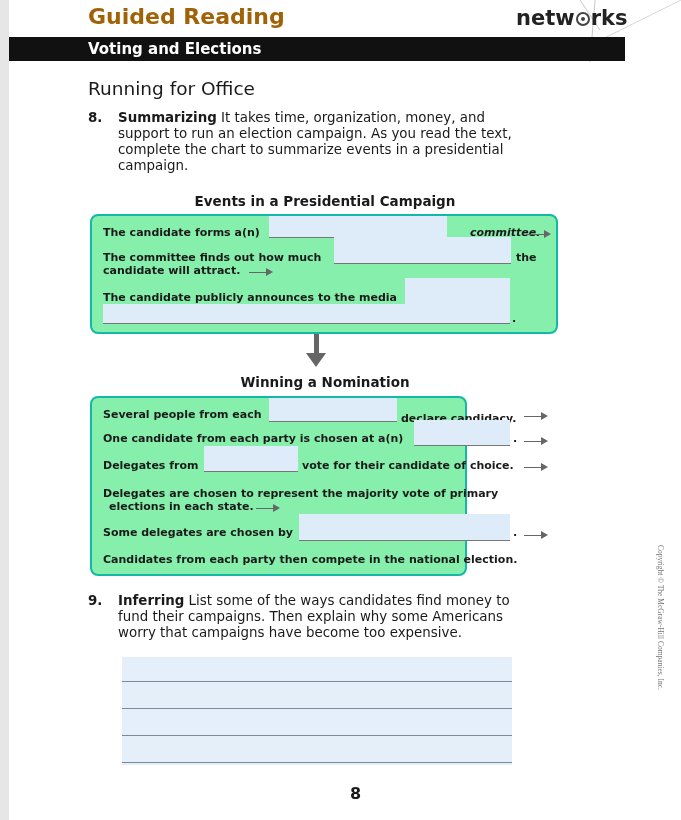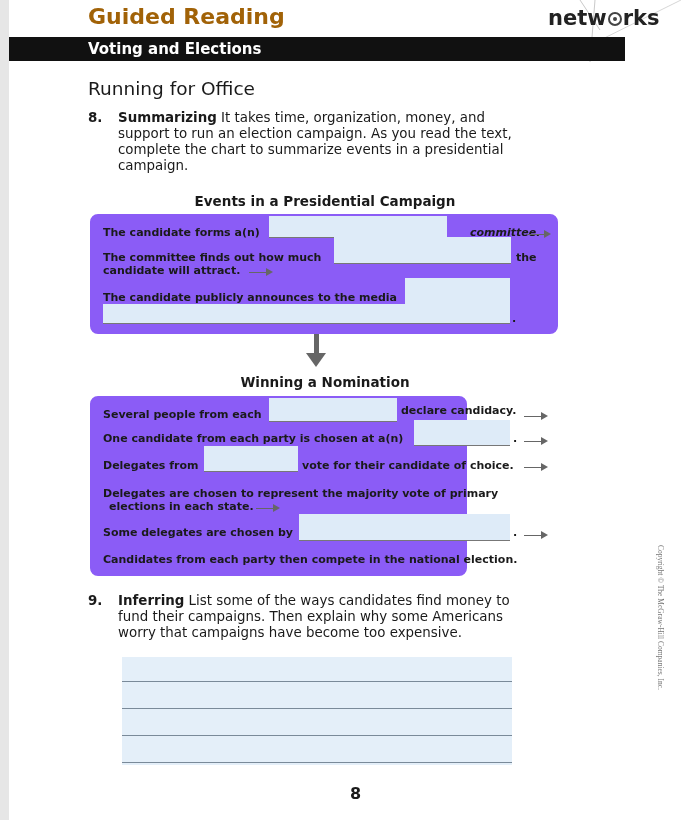--- a/index.html
+++ b/index.html
@@ -3,33 +3,33 @@
 <meta charset="utf-8">
 <style>
   html, body { margin: 0; padding: 0; }
   body {
     width: 681px; height: 820px; position: relative; overflow: hidden;
     background: #ffffff;
     font-family: "DejaVu Sans", sans-serif; color: #1a1a1a;
   }
   .left-strip { position: absolute; left: 0; top: 0; width: 9px; height: 820px; background: #e6e6e6; }
   .header-title { position: absolute; left: 88px; top: 4px; font-size: 22px; font-weight: bold; color: #a16207; letter-spacing: 0px; }
-  .brand { position: absolute; left: 516px; top: 6px; font-size: 21px; font-weight: bold; color: #222; margin-left: 32px; }
+  .brand { position: absolute; left: 516px; top: 6px; font-size: 21px; font-weight: bold; color: #222; }
   .brand .o { display: inline-block; width: 14px; height: 14px; border: 2px solid #444; border-radius: 50%; box-sizing: border-box; vertical-align: -1px; margin: 0 1px; position: relative; }
   .brand .o::after { content: ""; position: absolute; left: 3px; top: 3px; width: 4px; height: 4px; border-radius: 50%; background: #444; }
   .bar { position: absolute; left: 9px; top: 37px; width: 616px; height: 24px; background: #111; }
   .bar-label { position: absolute; left: 79px; top: 3px; color: #fff; font-size: 15px; font-weight: bold; }
   .deco-lines { position: absolute; left: 540px; top: 0; width: 141px; height: 62px; }
   .section-title { position: absolute; left: 88px; top: 78px; font-size: 18.5px; font-weight: normal; }
   .q { position: absolute; left: 88px; font-size: 13.4px; line-height: 16px; }
   .q .num { position: absolute; left: 0; top: 0; font-weight: bold; }
   .q .body { position: absolute; left: 30px; top: 0; width: 400px; }
   .q .body b { font-weight: bold; text-align: center; }
   .chart-title { position: absolute; font-size: 13.5px; font-weight: bold; text-align: center; }
-  .box { position: absolute; border: 2px solid #8b5cf6; border-radius: 8px; background: #8b5cf6; box-sizing: border-box; }
+  .box { position: absolute; border: 2px solid #14b8a6; border-radius: 8px; background: #86efac; box-sizing: border-box; }
   .line { position: absolute; font-size: 11px; font-weight: bold; white-space: nowrap; }
   .blank { position: absolute; background: #deebf8; border-bottom: 1.5px solid #777; box-sizing: border-box; }
   .arrow { position: absolute; width: 24px; height: 8px; }
   .arrow::before { content: ""; position: absolute; left: 0; top: 3.5px; width: 18px; height: 1.5px; background: #666; }
   .arrow::after { content: ""; position: absolute; left: 17px; top: 0; border-left: 7px solid #666; border-top: 4px solid transparent; border-bottom: 4px solid transparent; }
   .down-arrow { position: absolute; left: 306px; top: 334px; width: 20px; height: 34px; }
   .down-arrow .shaft { position: absolute; left: 7.5px; top: 0; width: 5px; height: 20px; background: #666; }
   .down-arrow .head { position: absolute; left: 0; top: 19px; border-top: 14px solid #666; border-left: 10px solid transparent; border-right: 10px solid transparent; }
   .answer-area { position: absolute; left: 122px; top: 657px; width: 390px; height: 108px; background: #e4eff9; }
   .answer-line { position: absolute; left: 0; width: 390px; height: 0; border-top: 1.5px solid #7a8a99; }
@@ -81,21 +81,21 @@
 
 <div class="down-arrow">
     <div class="shaft"></div>
     <div class="head"></div>
   </div>
 
 <div class="chart-title" style="left:90px;width:470px;top:374px;">Winning a Nomination</div>
 <div class="box" style="left:90px;top:396px;width:377px;height:180px;">
   <div class="line" style="left:11px;top:10px;">Several people from each</div>
   <div class="blank" style="left:177px;top:0px;width:128px;height:24px;"></div>
-  <div class="line" style="left:309px;top:6px;">declare candidacy.</div>
+  <div class="line" style="left:309px;top:14px;">declare candidacy.</div>
   <div class="arrow" style="left:432px;top:14px;"></div>
 
   <div class="line" style="left:11px;top:34px;">One candidate from each party is chosen at a(n)</div>
   <div class="blank" style="left:322px;top:22px;width:96px;height:26px;"></div>
   <div class="line" style="left:421px;top:34px;">.</div>
   <div class="arrow" style="left:432px;top:39px;"></div>
 
   <div class="line" style="left:11px;top:61px;">Delegates from</div>
   <div class="blank" style="left:112px;top:48px;width:94px;height:26px;"></div>
   <div class="line" style="left:210px;top:61px;">vote for their candidate of choice.</div>

